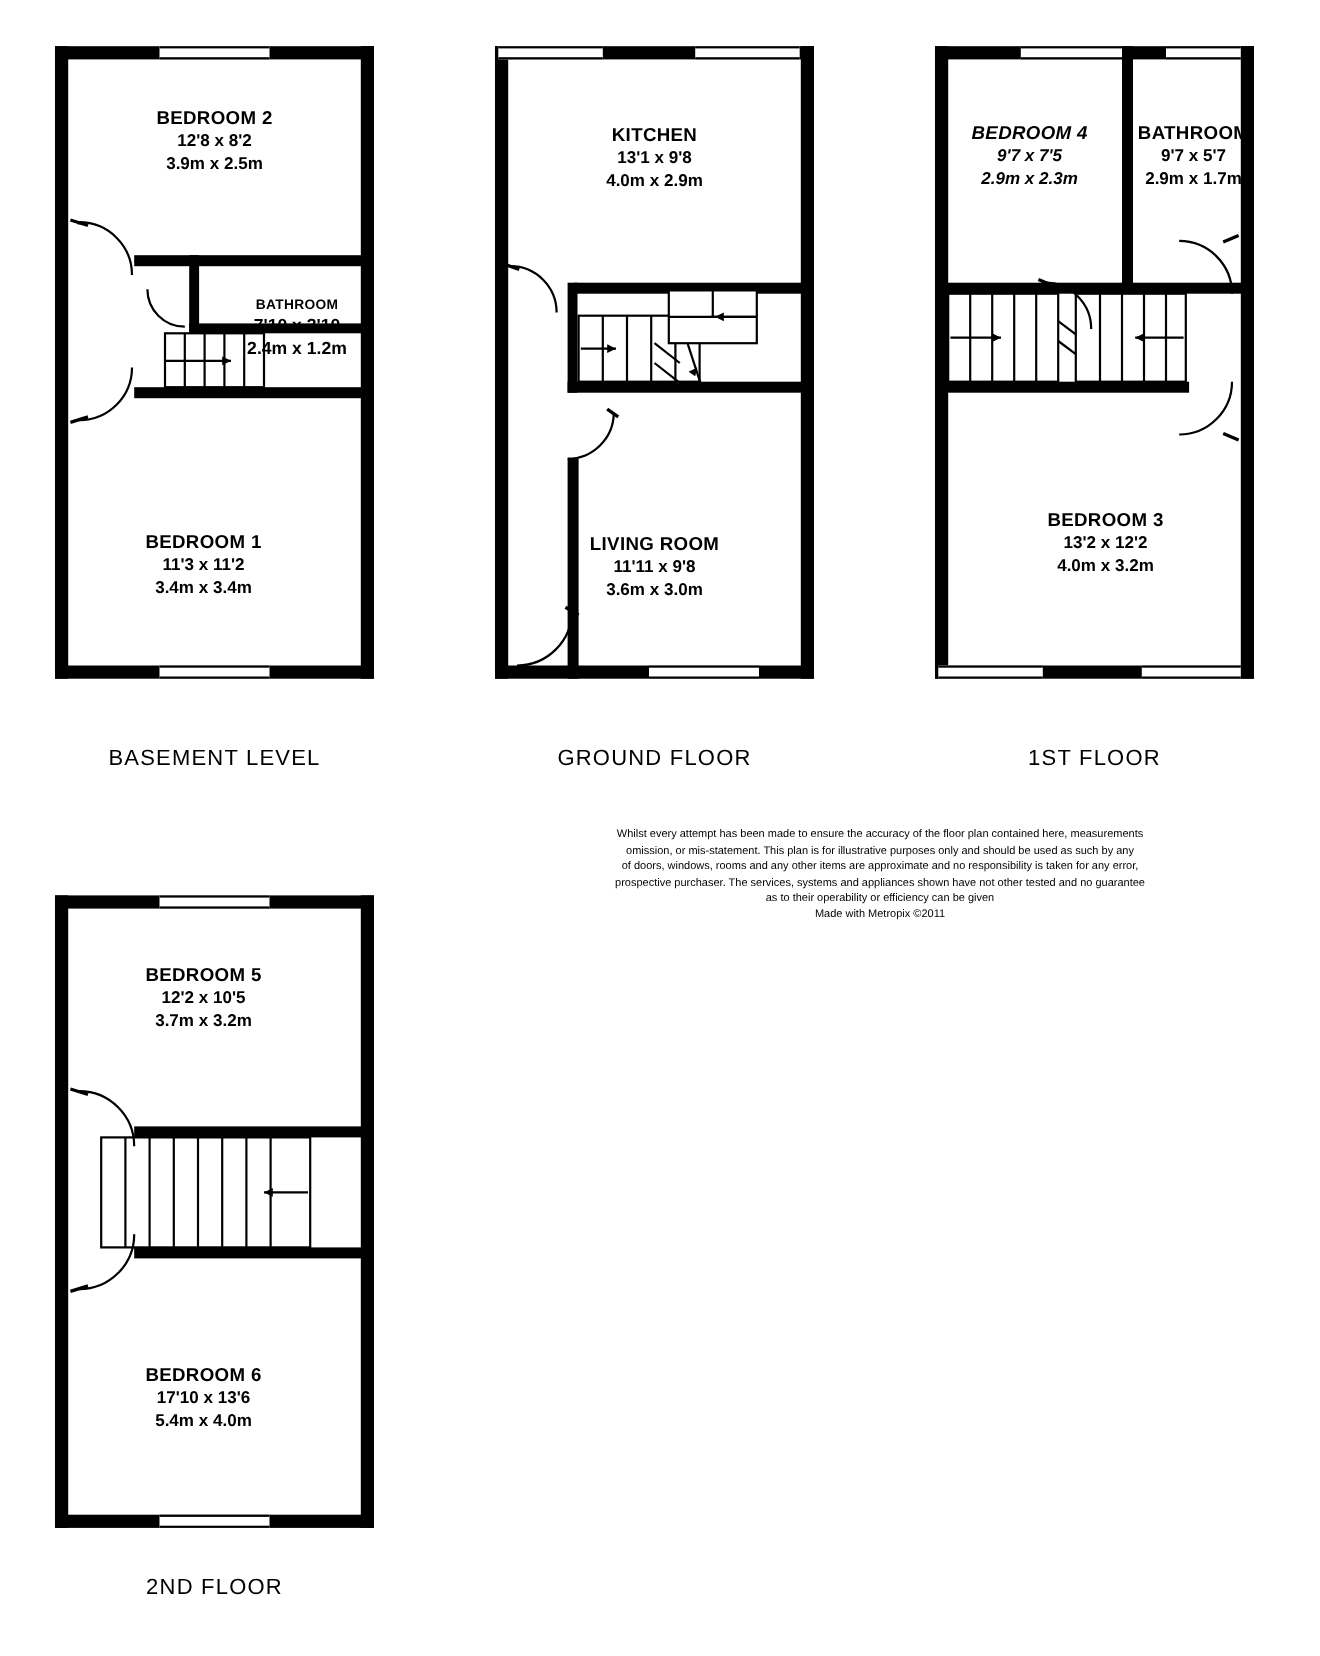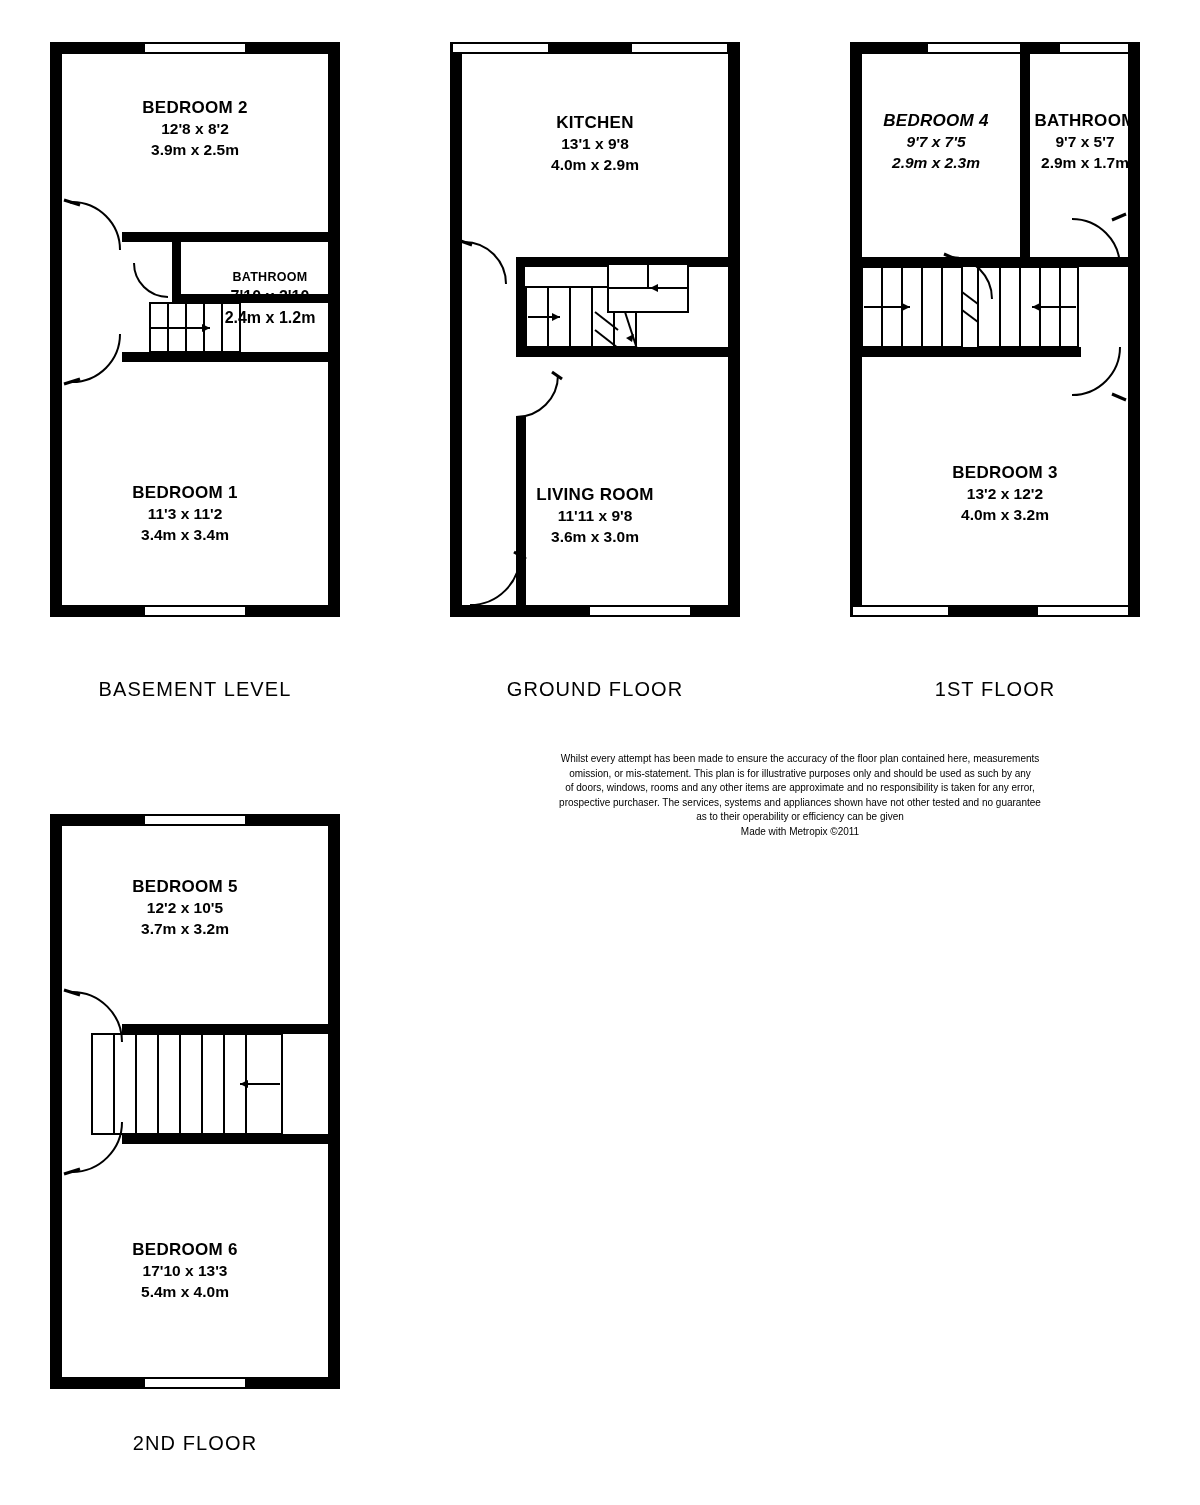--- a/index.html
+++ b/index.html
@@ -296,18 +296,18 @@
   </svg>
 
   <div class="room-label" style="left:20px; top:62px; width:230px;">
     <div class="name">BEDROOM 5</div>
     <div class="dim">12'2 x 10'5</div>
     <div class="dim">3.7m x 3.2m</div>
   </div>
 
   <div class="room-label" style="left:20px; top:425px; width:230px;">
     <div class="name">BEDROOM 6</div>
-    <div class="dim">17'10 x 13'3</div>
+    <div class="dim">17'10 x 13'6</div>
     <div class="dim">5.4m x 4.0m</div>
   </div>
 </div>
 
 <div class="floor-title" style="left:50px; top:1432px; width:290px;">2ND FLOOR</div>
 
 </body></html>

